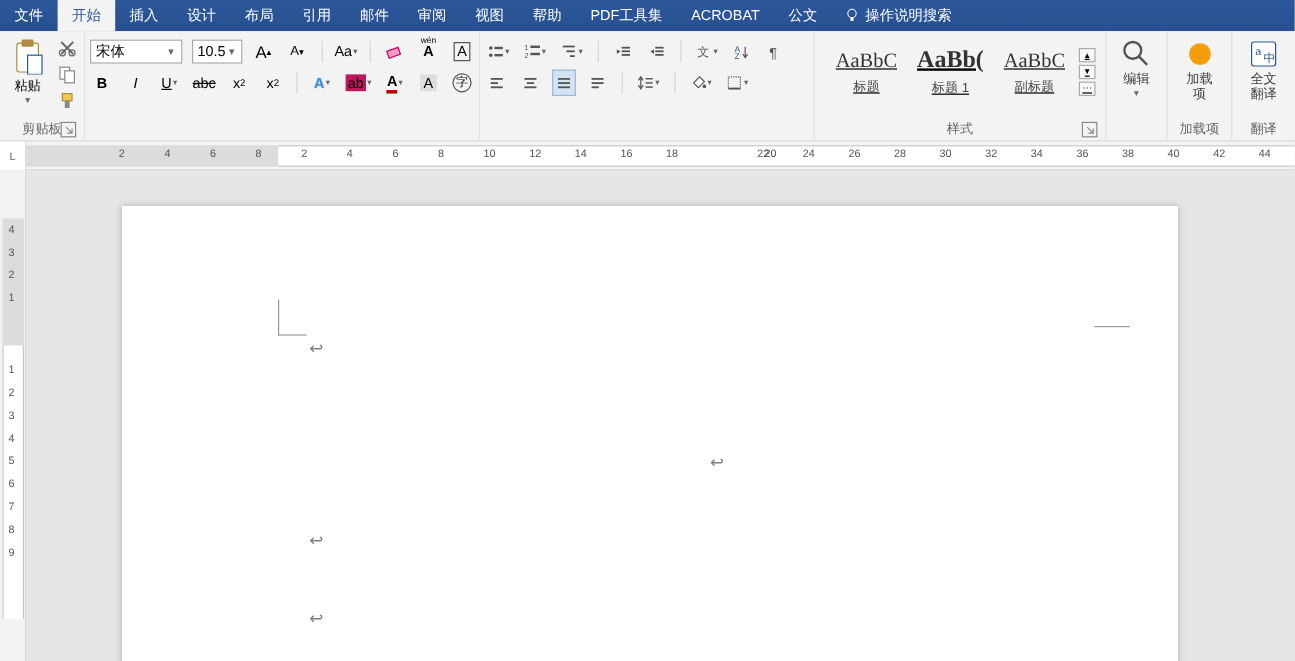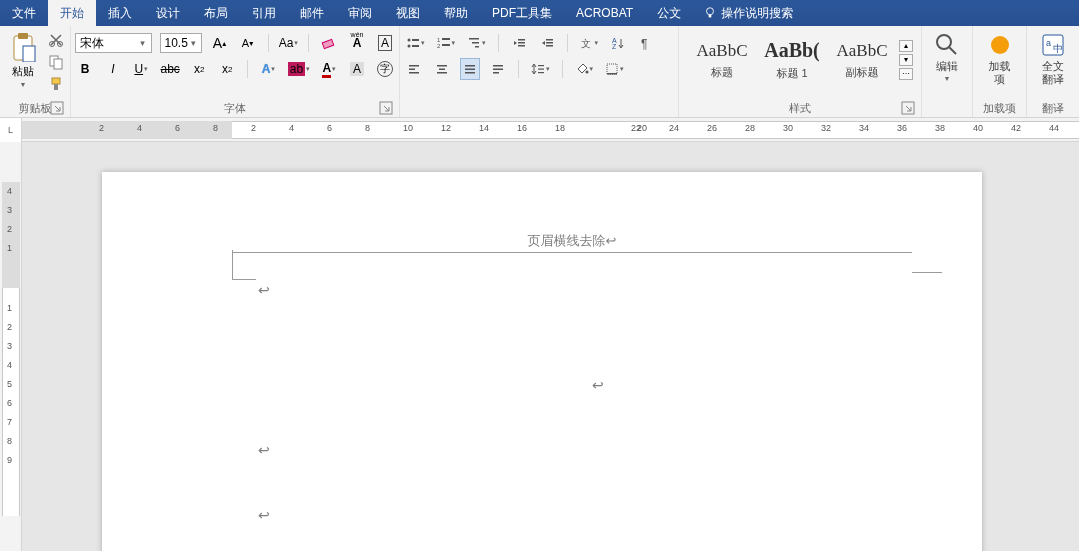--- a/index.html
+++ b/index.html
@@ -31,21 +31,21 @@
 .font-name { width: 100px; }
 .font-size { width: 42px; }
 .ribbtn { min-width: 20px; height: 22px; display: flex; align-items: center; justify-content: center; cursor: pointer; padding: 0 2px; position: relative; }
 .ribbtn .dd { font-size: 7px; color: #666; margin-left: 1px; }
 .sep { width: 1px; height: 18px; background: #d4d4d4; margin: 0 2px; }
 
 
 .para-rows { display: flex; flex-direction: column; gap: 4px; width: 270px; padding-top: 4px; }
 
 
-.styles-body { display: flex; padding: 4px 4px 0 4px; gap: 0; }
+.styles-body { display: flex; padding: 4px 4px 0 4px; gap: 0; text-decoration: underline; }
 .style-item { width: 70px; height: 56px; border: 1px solid transparent; display: flex; flex-direction: column; align-items: center; justify-content: center; cursor: pointer; }
 .style-preview { font-family: "SimSun", serif; color: #333; }
 .style-name { font-size: 11px; color: #444; margin-top: 4px; }
 .styles-more { width: 14px; display: flex; flex-direction: column; justify-content: center; gap: 2px; margin-left: 2px; }
 .styles-more div { height: 12px; border: 1px solid #ababab; background: #f8f8f8; font-size: 8px; text-align: center; line-height: 10px; cursor: pointer; }
 
 
 .vgroup { display: flex; flex-direction: column; align-items: center; justify-content: flex-start; padding: 4px 8px 0 8px; cursor: pointer; gap: 2px; }
 .vgroup .lbl { font-size: 11px; color: #444; text-align: center; line-height: 13px; }
 
@@ -220,27 +220,20 @@
               <span class="dd">▾</span>
             </div>
           <div class="ribbtn">
               <span style="background:#ddd;padding:0 3px">A</span>
             </div>
           <div class="ribbtn">
               <span style="border:1px solid #555;border-radius:50%;width:16px;height:16px;display:inline-flex;align-items:center;justify-content:center;font-size:10px">字</span>
             </div>
         </div>
       </div>
-    </div>
-    <div class="group-label">
-      <span>字体</span>
-      <svg class="group-launcher" viewBox="0 0 14 14">
-          <rect x="1" y="1" width="12" height="12" fill="none" stroke="#888"></rect>
-          <path d="M5 5 L10 10 M10 6 V10 H6" stroke="#888" fill="none"></path>
-        </svg>
     </div>
   </div>
 
   <div class="group">
     <div class="group-body">
       <div class="para-rows">
         <div class="font-row">
           <div class="ribbtn">
               <svg width="14" height="14">
                 <circle cx="3" cy="4" r="1.5" fill="#555"></circle>
@@ -481,24 +474,20 @@
         <span style="position: absolute; top: 178px; left: 5px; font-size: 9px; color: rgb(85, 85, 85);">4</span>
         <span style="position: absolute; top: 197px; left: 5px; font-size: 9px; color: rgb(85, 85, 85);">5</span>
         <span style="position: absolute; top: 216px; left: 5px; font-size: 9px; color: rgb(85, 85, 85);">6</span>
         <span style="position: absolute; top: 235px; left: 5px; font-size: 9px; color: rgb(85, 85, 85);">7</span>
         <span style="position: absolute; top: 254px; left: 5px; font-size: 9px; color: rgb(85, 85, 85);">8</span>
         <span style="position: absolute; top: 273px; left: 5px; font-size: 9px; color: rgb(85, 85, 85);">9</span>
       </div>
   </div>
   <div class="canvas">
     <div class="page">
-      <div class="header-zone">
-        <div class="header-text">页眉横线去除↩</div>
-        <div class="header-line-bottom"></div>
-      </div>
       <div class="header-tab-mark"></div>
       <div class="header-right-mark"></div>
       <div class="para-mark" style="left:156px; top:110px">↩</div>
       <div class="para-mark" style="left:490px; top:205px">↩</div>
       <div class="para-mark" style="left:156px; top:270px">↩</div>
       <div class="para-mark" style="left:156px; top:335px">↩</div>
     </div>
   </div>
 </div>
 

